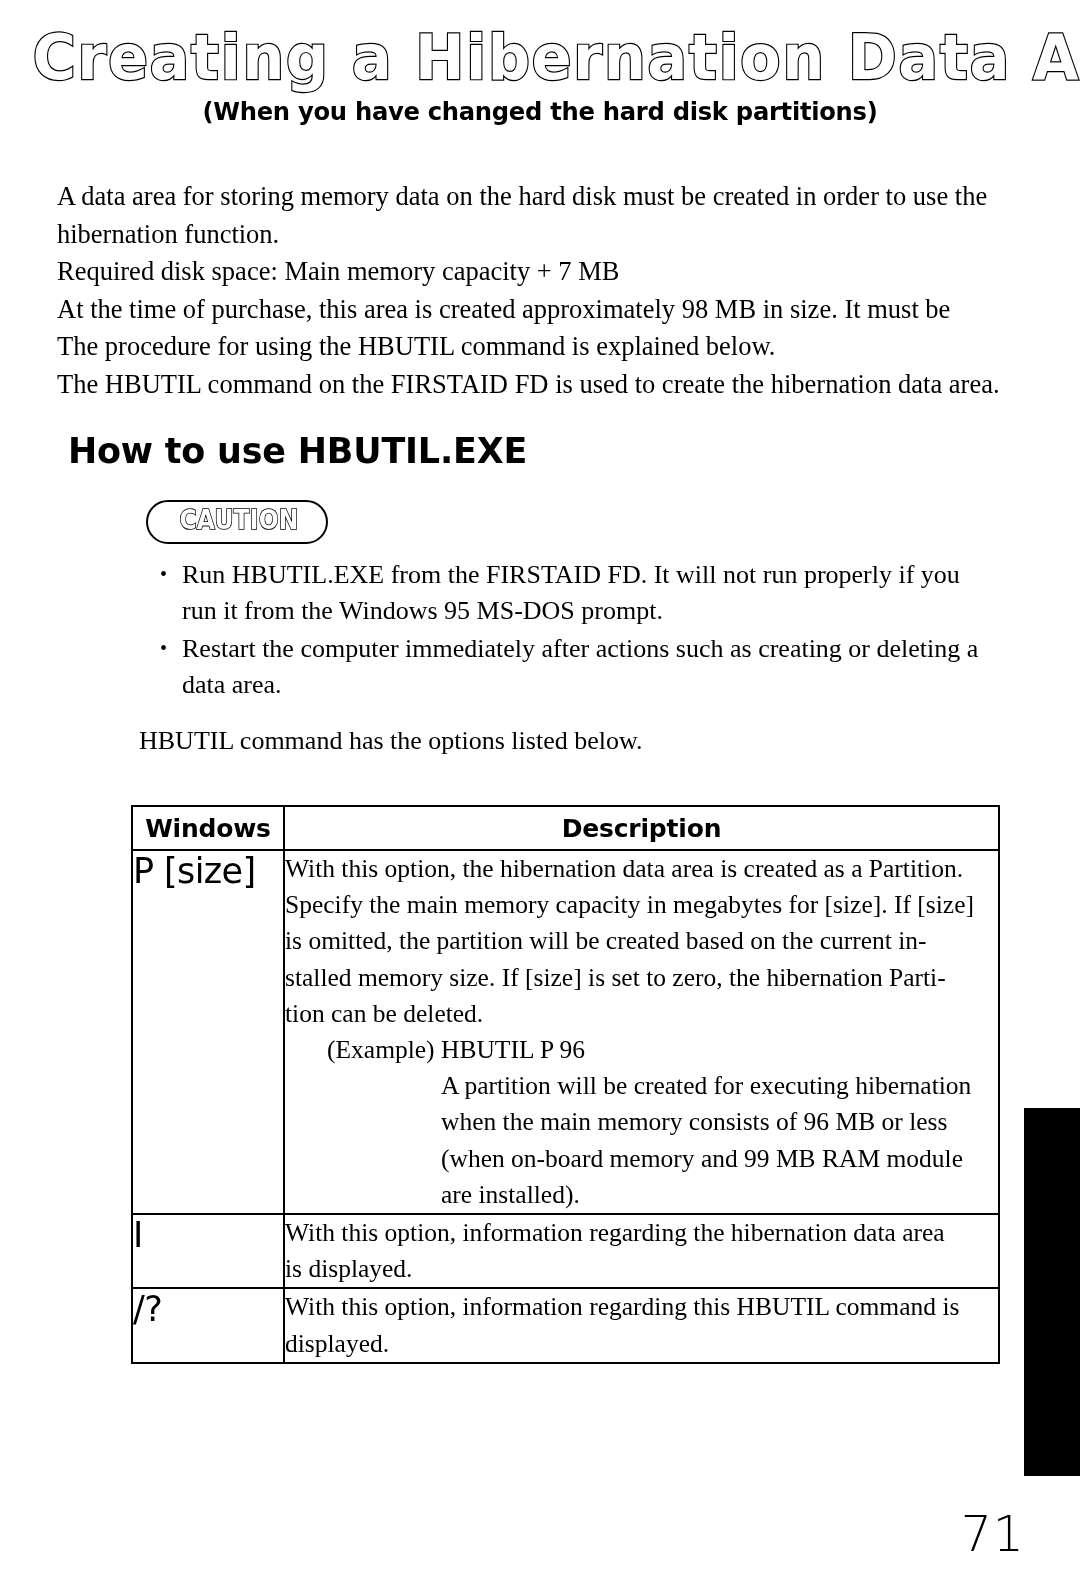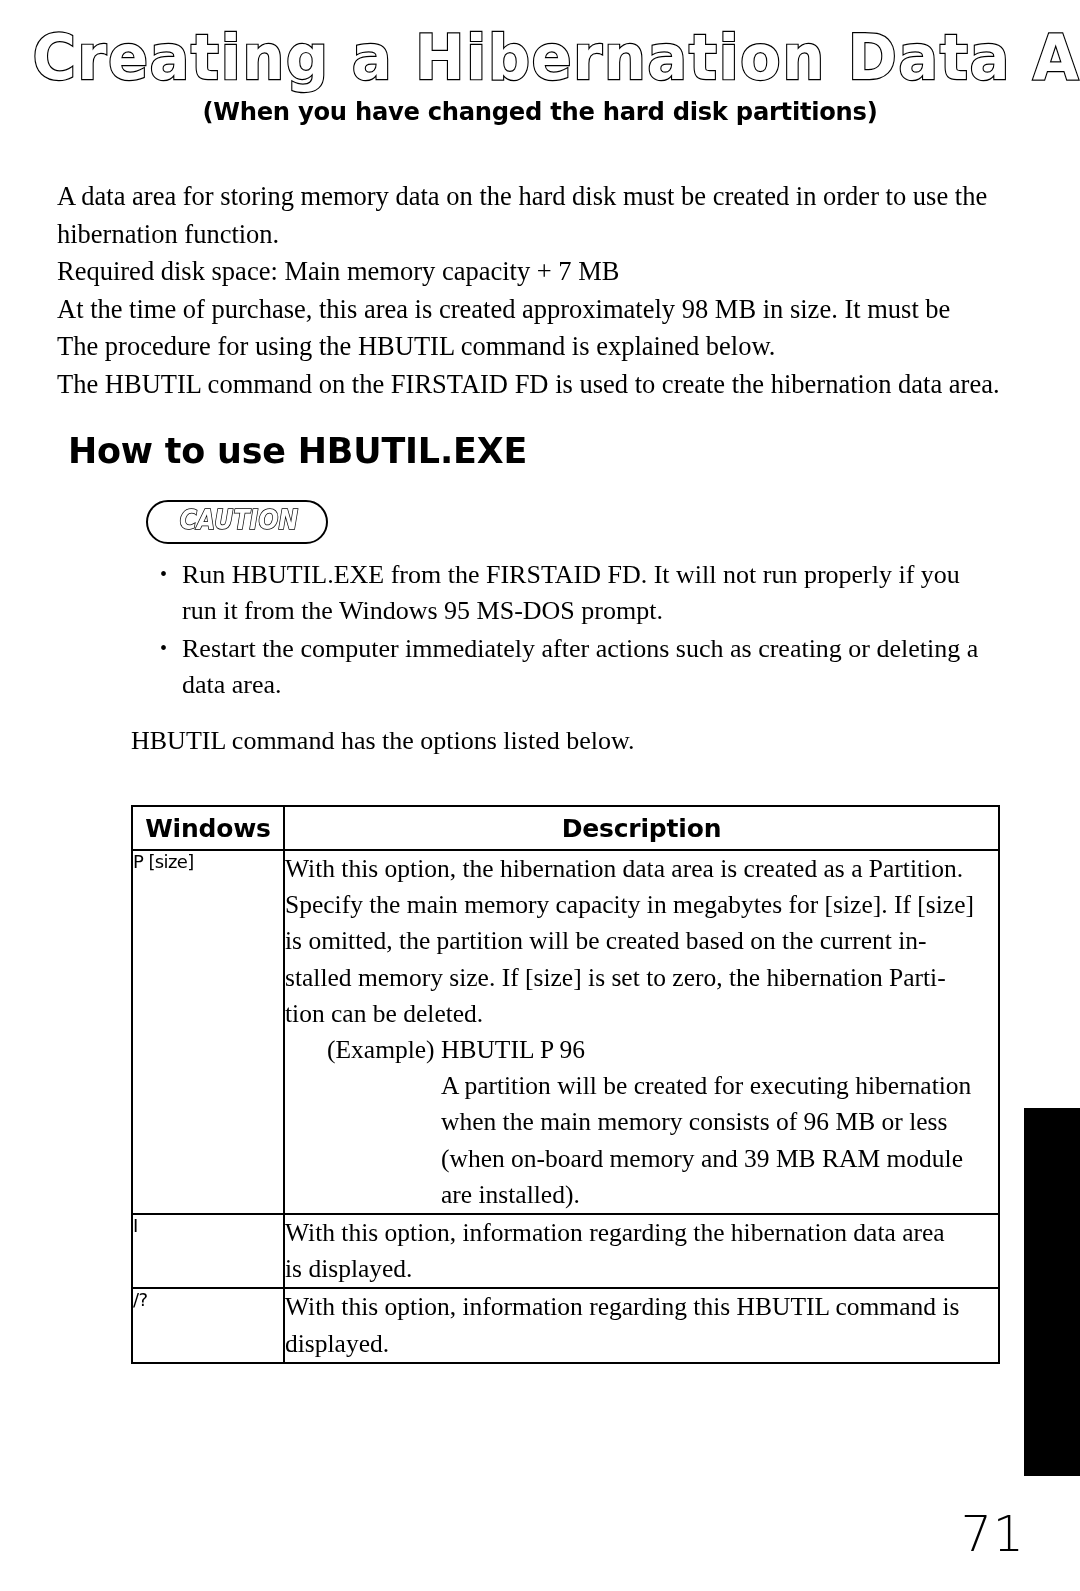--- a/index.html
+++ b/index.html
@@ -80,21 +80,20 @@
   
   .caution-badge {
     position: absolute;
     left: 146px;
     top: 500px;
     width: 182px;
     height: 44px;
     border: 2.5px solid #000;
     border-radius: 22px;
     box-sizing: border-box;
-    font-style: italic;
   }
   .caution-badge .caution-text {
     position: absolute;
     left: 0;
     top: 3px;
     width: 182px;
     text-align: center;
     font-family: "DejaVu Sans", sans-serif;
     font-size: 26px;
     font-weight: bold;
@@ -129,21 +128,21 @@
 
   
   .table-intro {
     position: absolute;
     left: 131px;
     top: 723px;
     width: 880px;
     font-size: 26px;
     line-height: 35px;
   }
-  .table-intro .ln { white-space: nowrap; }
+  .table-intro .ln { white-space: nowrap; margin-left: 8px; }
 
   
   .opt-table {
     position: absolute;
     left: 131px;
     top: 805px;
     width: 869px;
     border-collapse: collapse;
     table-layout: fixed;
   }
@@ -158,21 +157,21 @@
     height: 42px;
     font-family: "DejaVu Sans", sans-serif;
     font-size: 25px;
     font-weight: bold;
     text-align: center;
     vertical-align: middle;
     letter-spacing: -0.2px;
   }
   .cell-option {
     font-family: "DejaVu Sans", sans-serif;
-    font-size: 18px;
+    font-size: 35px;
     letter-spacing: -0.6px;
     padding: 6px 0 0 4px;
     white-space: nowrap;
   }
   .cell-desc {
     font-size: 25.5px;
     line-height: 36.2px;
     padding: 4px 2px 6px 8px;
   }
   .cell-desc .ln { white-space: nowrap; }
@@ -264,21 +263,21 @@
         <td class="cell-option">P [size]</td>
         <td class="cell-desc">
           <div class="ln">With this option, the hibernation data area is created as a Partition.</div>
           <div class="ln">Specify the main memory capacity in megabytes for [size].  If [size]</div>
           <div class="ln">is omitted, the partition will be created based on the current in-</div>
           <div class="ln">stalled memory size. If [size] is set to zero, the hibernation Parti-</div>
           <div class="ln">tion can be deleted.</div>
           <div class="ex-line">(Example)  HBUTIL  P  96</div>
           <div class="ex-sub">A partition will be created for executing hibernation</div>
           <div class="ex-sub">when the main memory consists of 96 MB or less</div>
-          <div class="ex-sub">(when on-board memory and 39 MB RAM module</div>
+          <div class="ex-sub">(when on-board memory and 99 MB RAM module</div>
           <div class="ex-sub">are installed).</div>
         </td>
       </tr>
       <tr>
         <td class="cell-option">I</td>
         <td class="cell-desc">
           <div class="ln">With this option, information regarding the hibernation data area</div>
           <div class="ln">is displayed.</div>
         </td>
       </tr>

